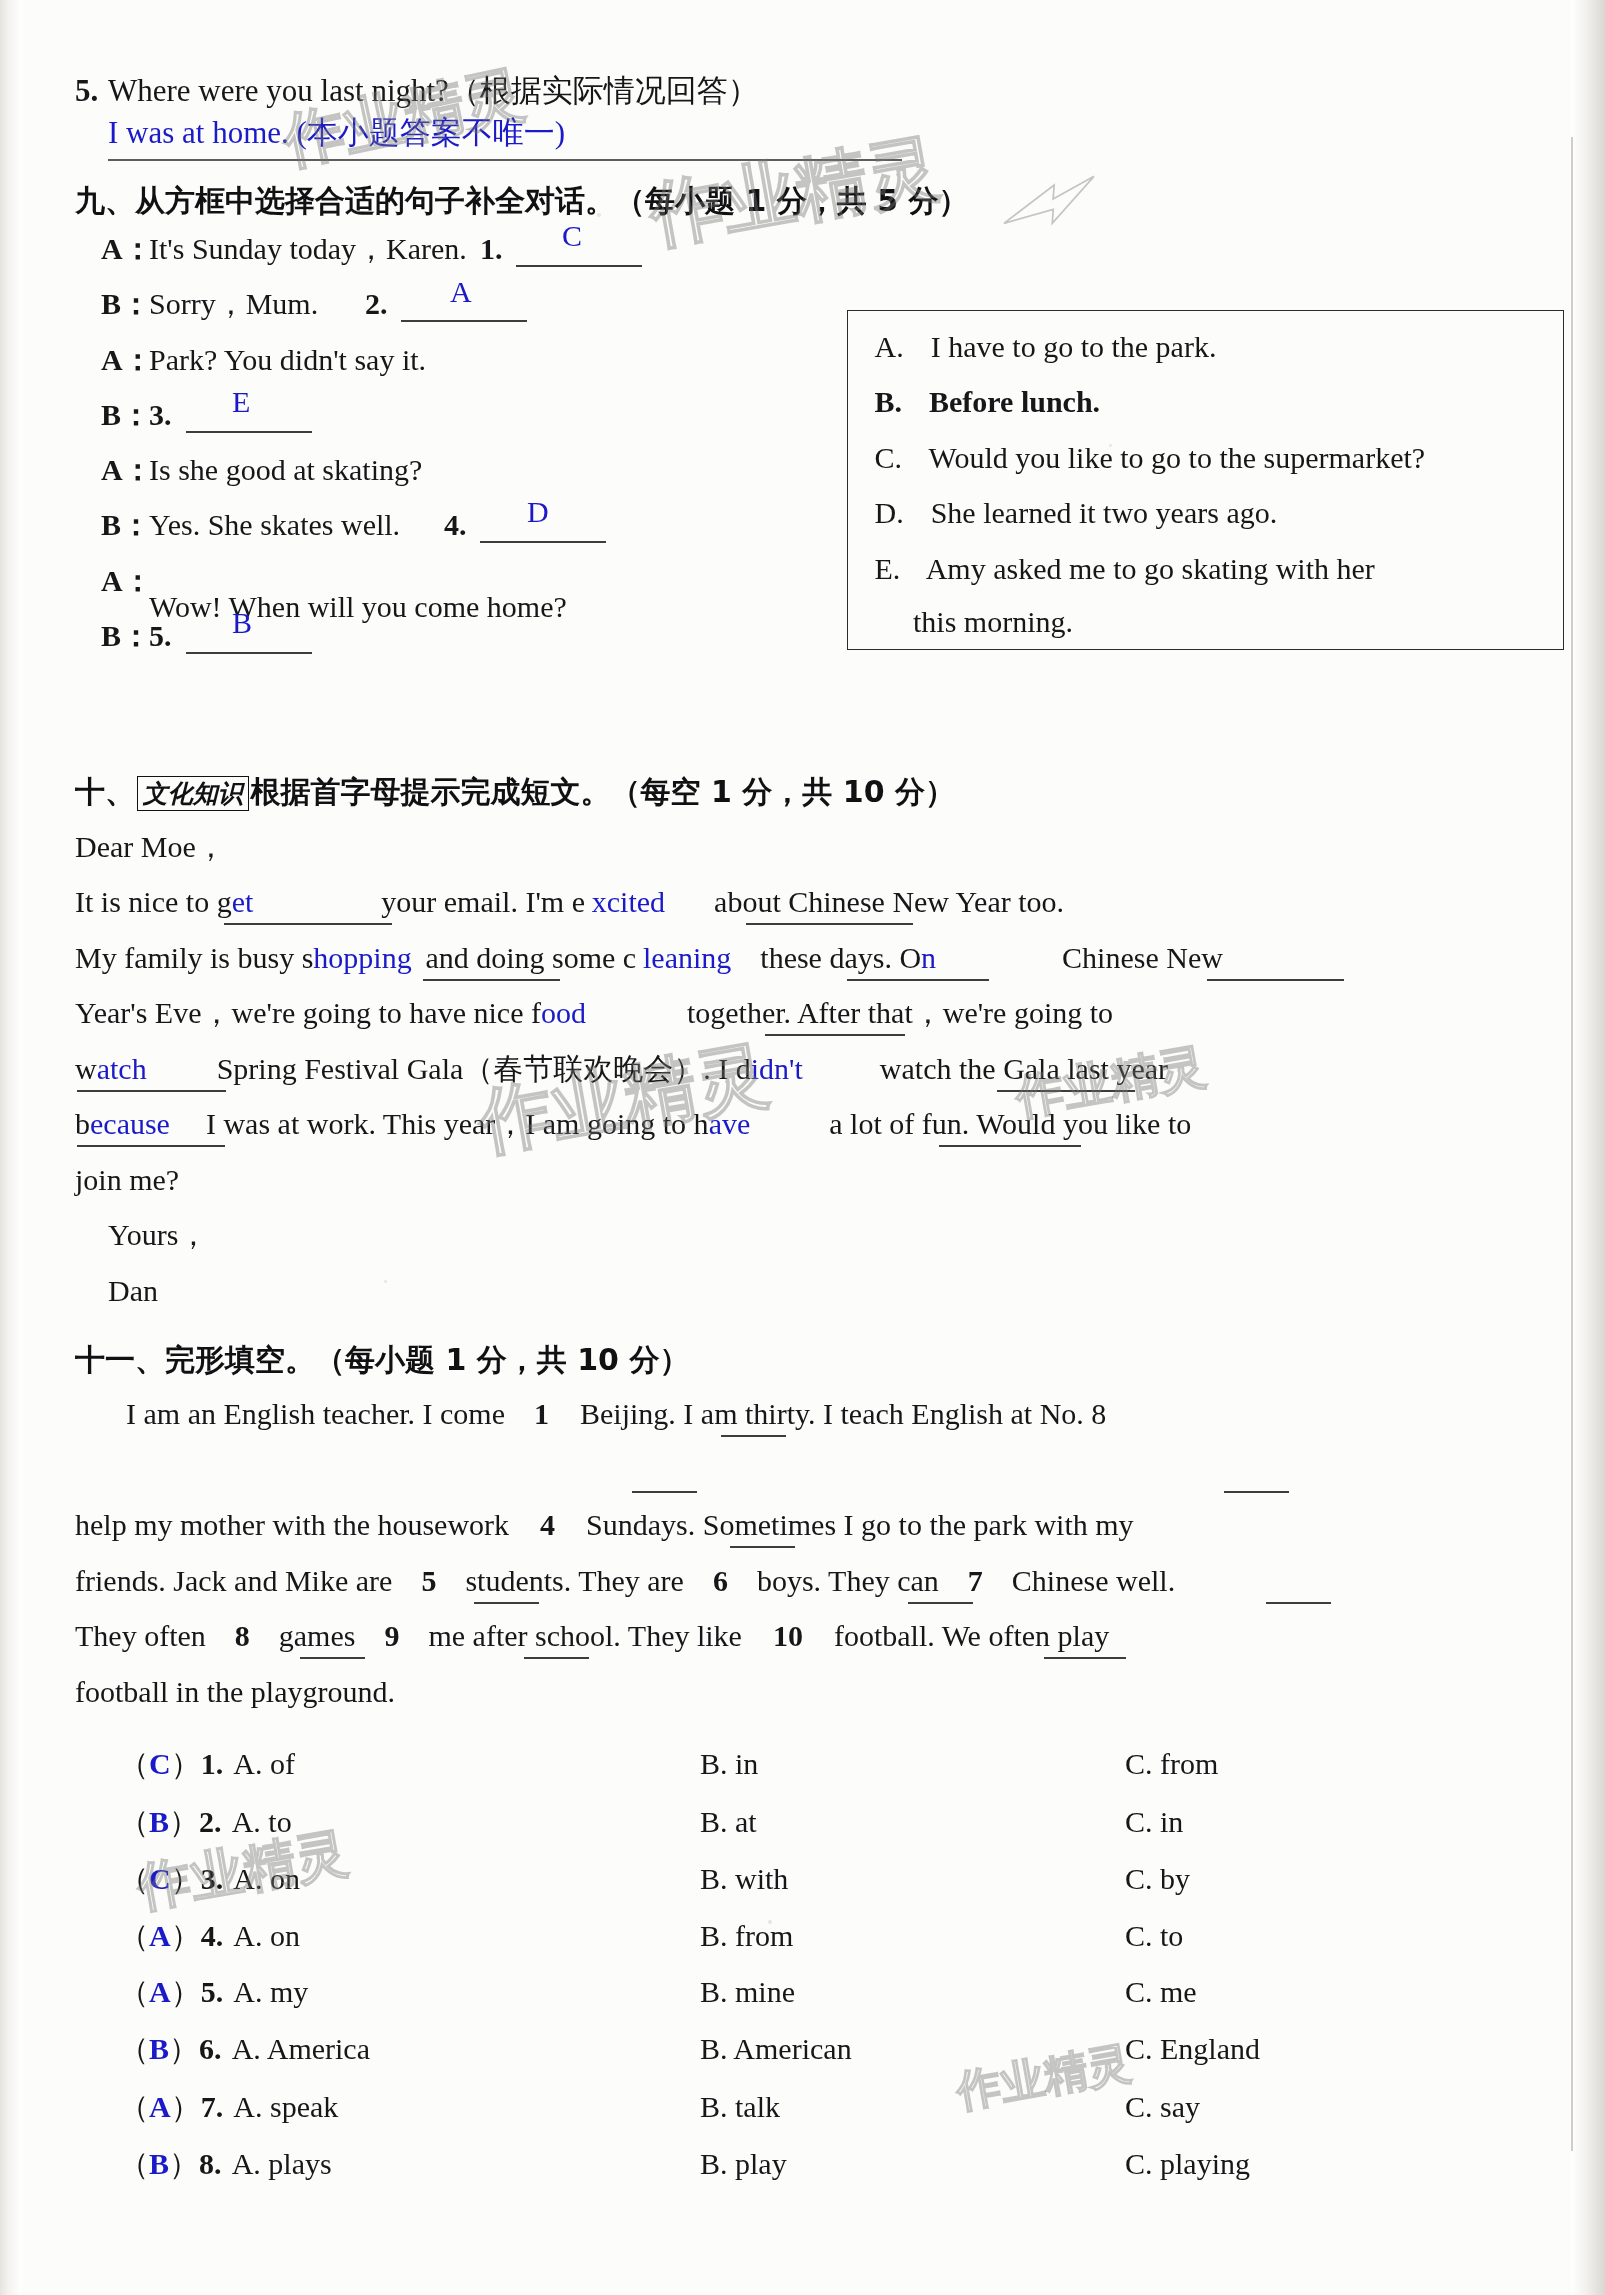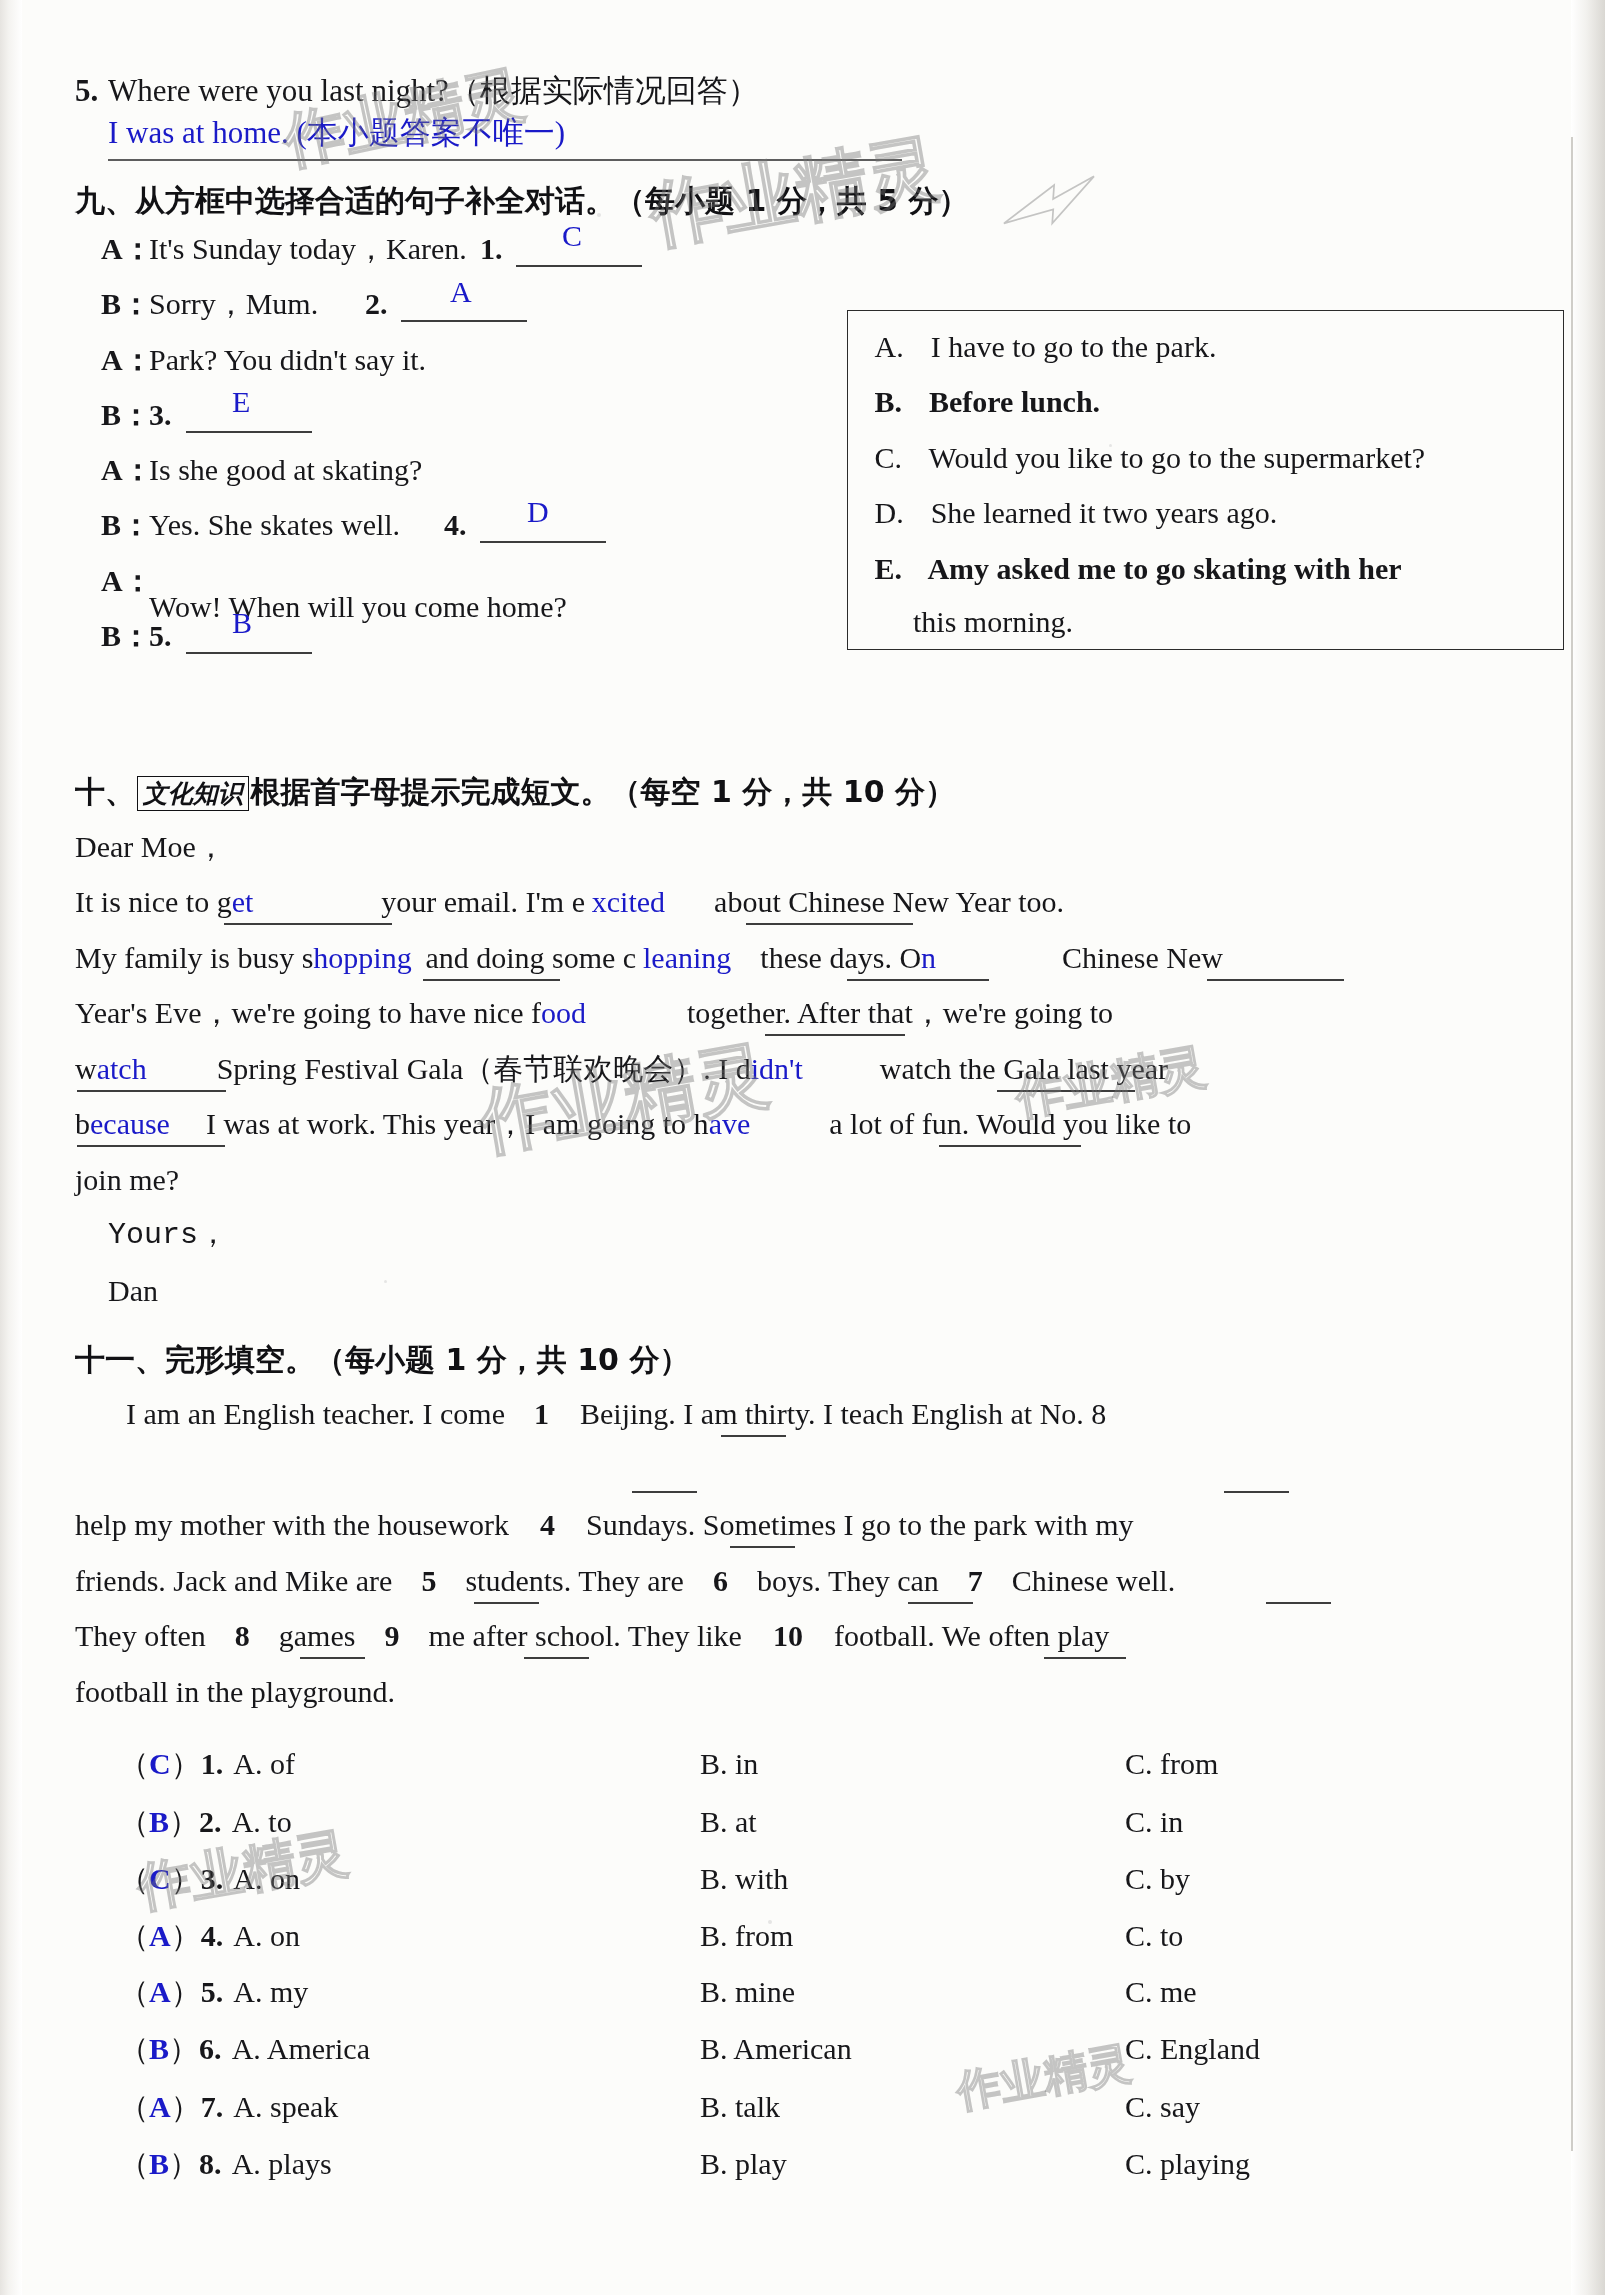--- a/index.html
+++ b/index.html
@@ -155,21 +155,21 @@
       <div class="opt" style="left:26.5px;top:130px;">
         <span>C.</span>
         <span style="display:inline-block;width:12px;"></span>
         <span>Would you like to go to the supermarket?</span>
       </div>
       <div class="opt" style="left:26.5px;top:185px;">
         <span>D.</span>
         <span style="display:inline-block;width:12px;"></span>
         <span>She learned it two years ago.</span>
       </div>
-      <div class="opt" style="left:26.5px;top:241px;font-weight:bold;">
+      <div class="opt" style="left:26.5px;top:241px;">
         <span>E.</span>
         <span style="display:inline-block;width:12px;"></span>
         <span>Amy asked me to go skating with her</span>
       </div>
       <div class="opt" style="left:65px;top:294px;">this morning.</div>
     </div>
 
     <div class="sec-head" style="left:75px;top:772px;">
       <span>十、</span><span class="tag">文化知识</span><span>根据首字母提示完成短文。（每空 1 分，共 10 分）</span>
     </div>
@@ -201,21 +201,21 @@
     <div class="blank" style="left:997px;top:1090px;width:138px;"></div>
 
     <div class="ln serif" style="left:75px;top:1109px;">
       <span>b</span><span class="ans">ecause</span><span style="display:inline-block;width:36px;"></span><span>I was at work.  This year，I am going to  h</span><span class="ans">ave</span><span style="display:inline-block;width:79px;"></span><span>a lot of fun.  Would you like to</span>
     </div>
     <div class="blank" style="left:77px;top:1145px;width:148px;"></div>
     <div class="blank" style="left:939px;top:1145px;width:142px;"></div>
 
     <div class="ln serif" style="left:75px;top:1165px;">join me?</div>
 
-    <div class="ln serif" style="left:108px;top:1220px;font-family:Liberation Mono, monospace;">Yours，</div>
+    <div class="ln serif" style="left:108px;top:1220px;">Yours，</div>
     <div class="ln serif" style="left:108px;top:1276px;">Dan</div>
 
     <div class="sec-head" style="left:75px;top:1340px;text-align:right;">十一、完形填空。（每小题 1 分，共 10 分）</div>
 
     <div class="ln serif" style="left:126px;top:1399px;">
       <span>I am an English teacher.  I come</span><span style="display:inline-block;width:29px;"></span><span class="bold">1</span><span style="display:inline-block;width:31px;"></span><span>Beijing.  I am thirty.  I teach English at No. 8</span>
     </div>
     <div class="blank" style="left:721px;top:1435px;width:65px;"></div>
 
     <div class="blank" style="left:632px;top:1491px;width:65px;"></div>

